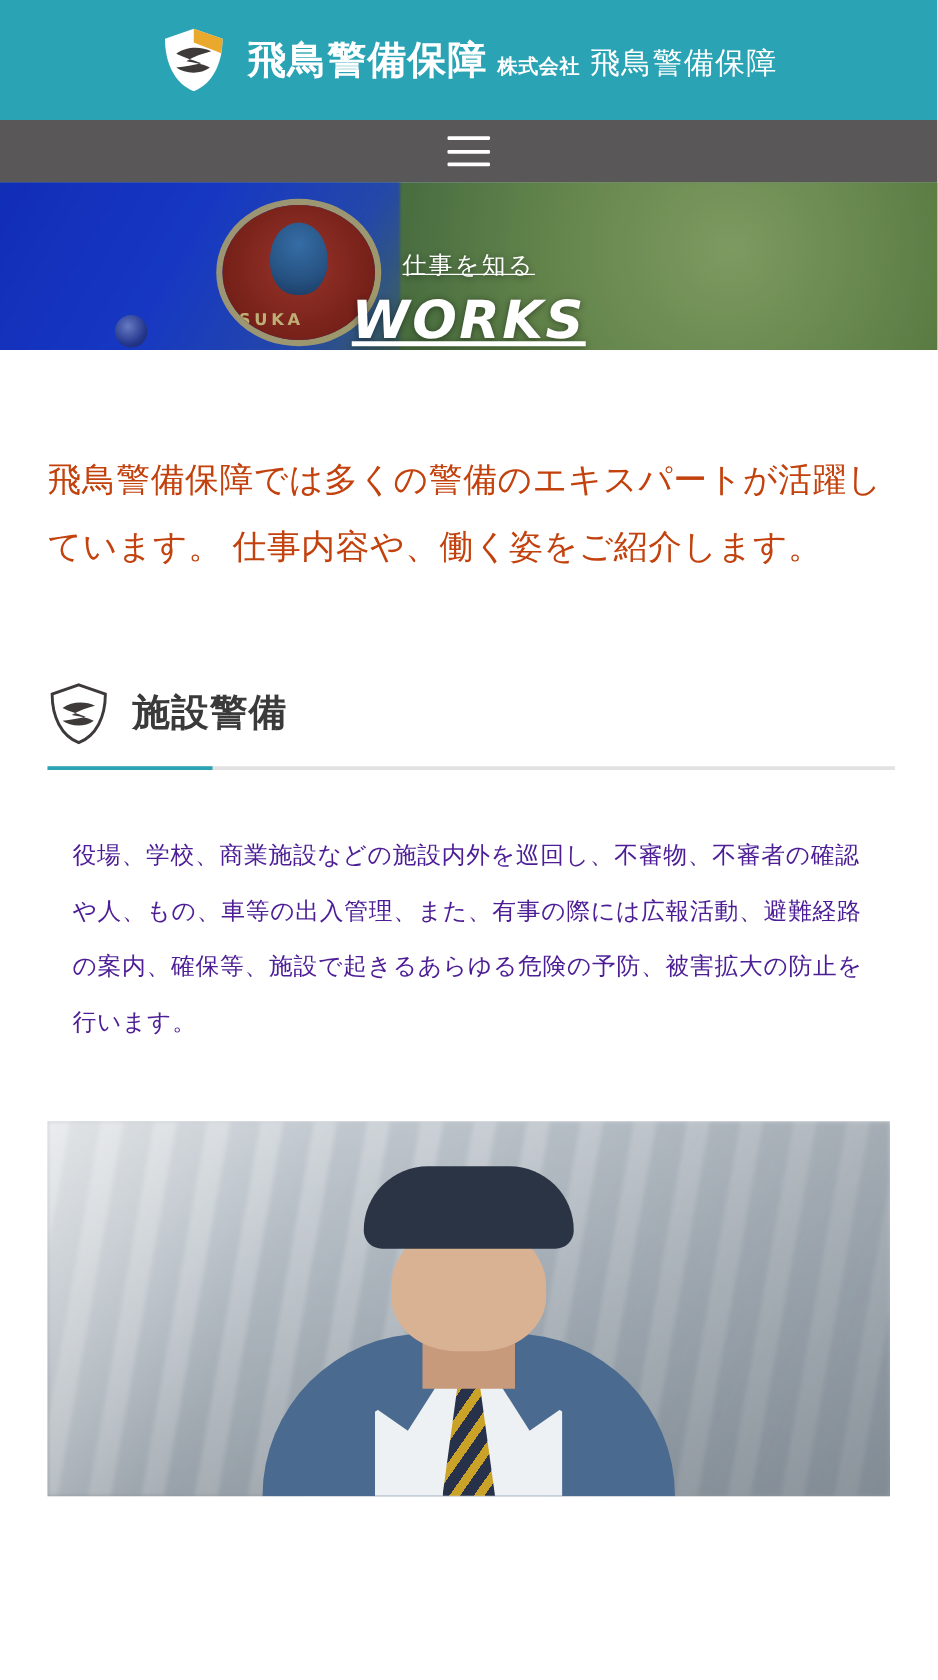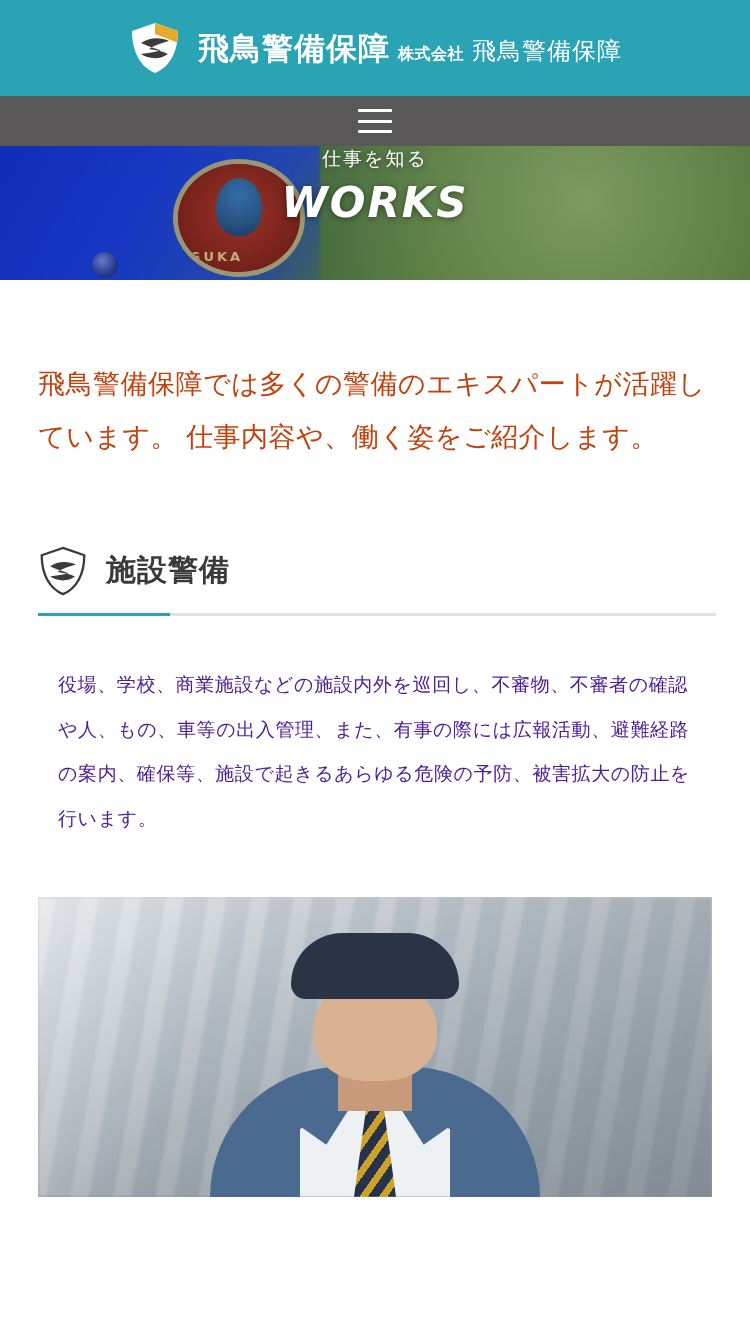--- a/index.html
+++ b/index.html
@@ -180,23 +180,24 @@
     position: absolute;
     inset: 0;
     background: rgba(10, 30, 25, 0.18);
   }
   .hero-text {
     position: absolute;
     inset: 0;
     display: flex;
     flex-direction: column;
     align-items: center;
-    justify-content: flex-start;
+    justify-content: flex-end;
     color: #ffffff;
     text-shadow: 0 1px 6px rgba(0,0,0,0.45);
+    text-decoration: underline;
   }
   .hero-sub {
     font-size: 19px;
     letter-spacing: 2px;
     margin-bottom: 6px;
     font-family: "DejaVu Sans", sans-serif;
   }
   .hero-title {
     font-size: 42px;
     font-weight: 700;

